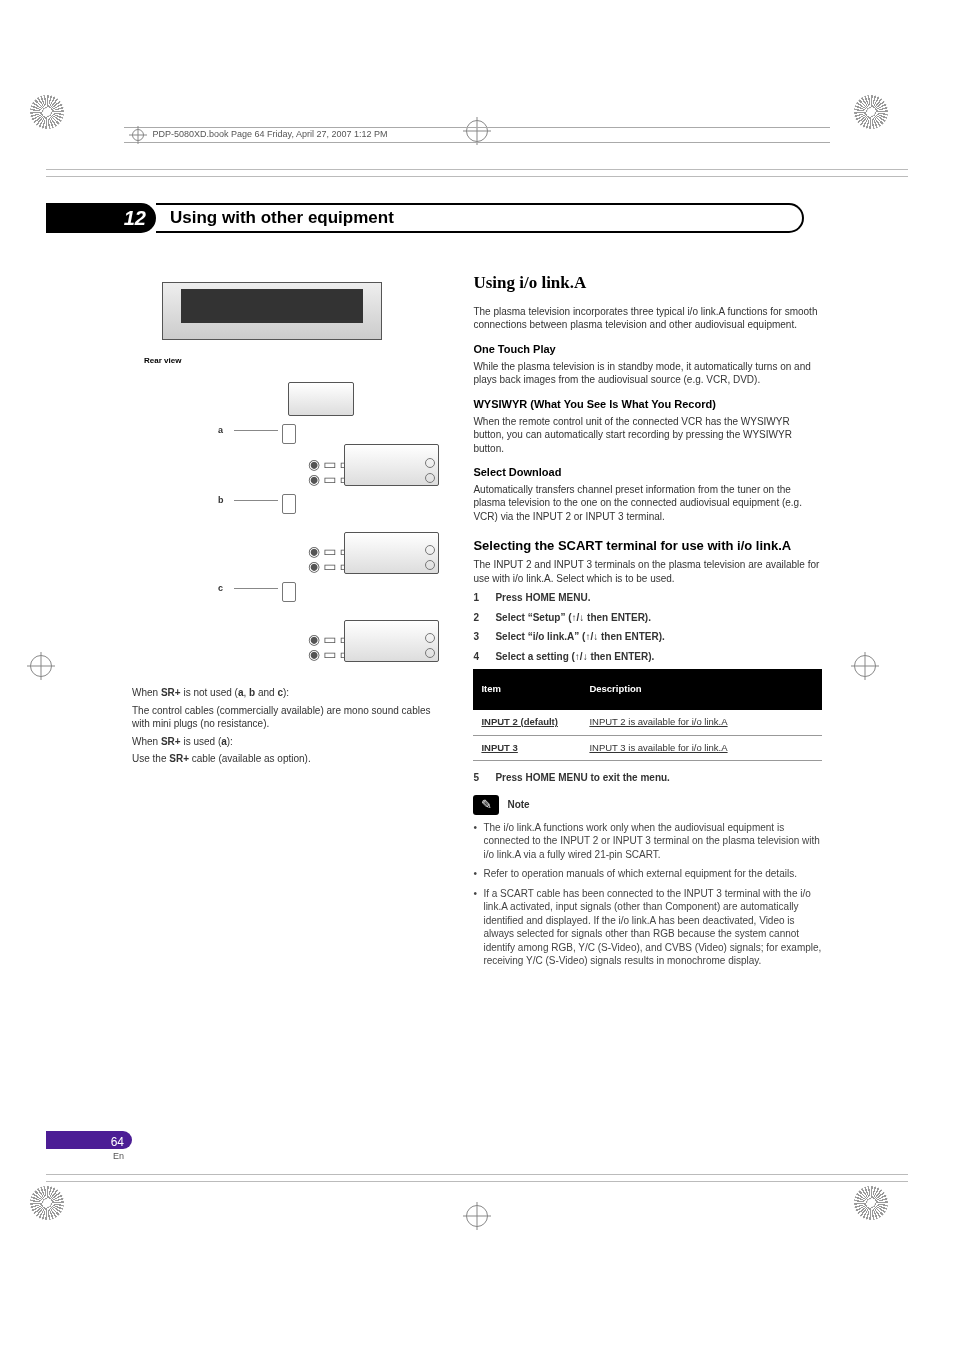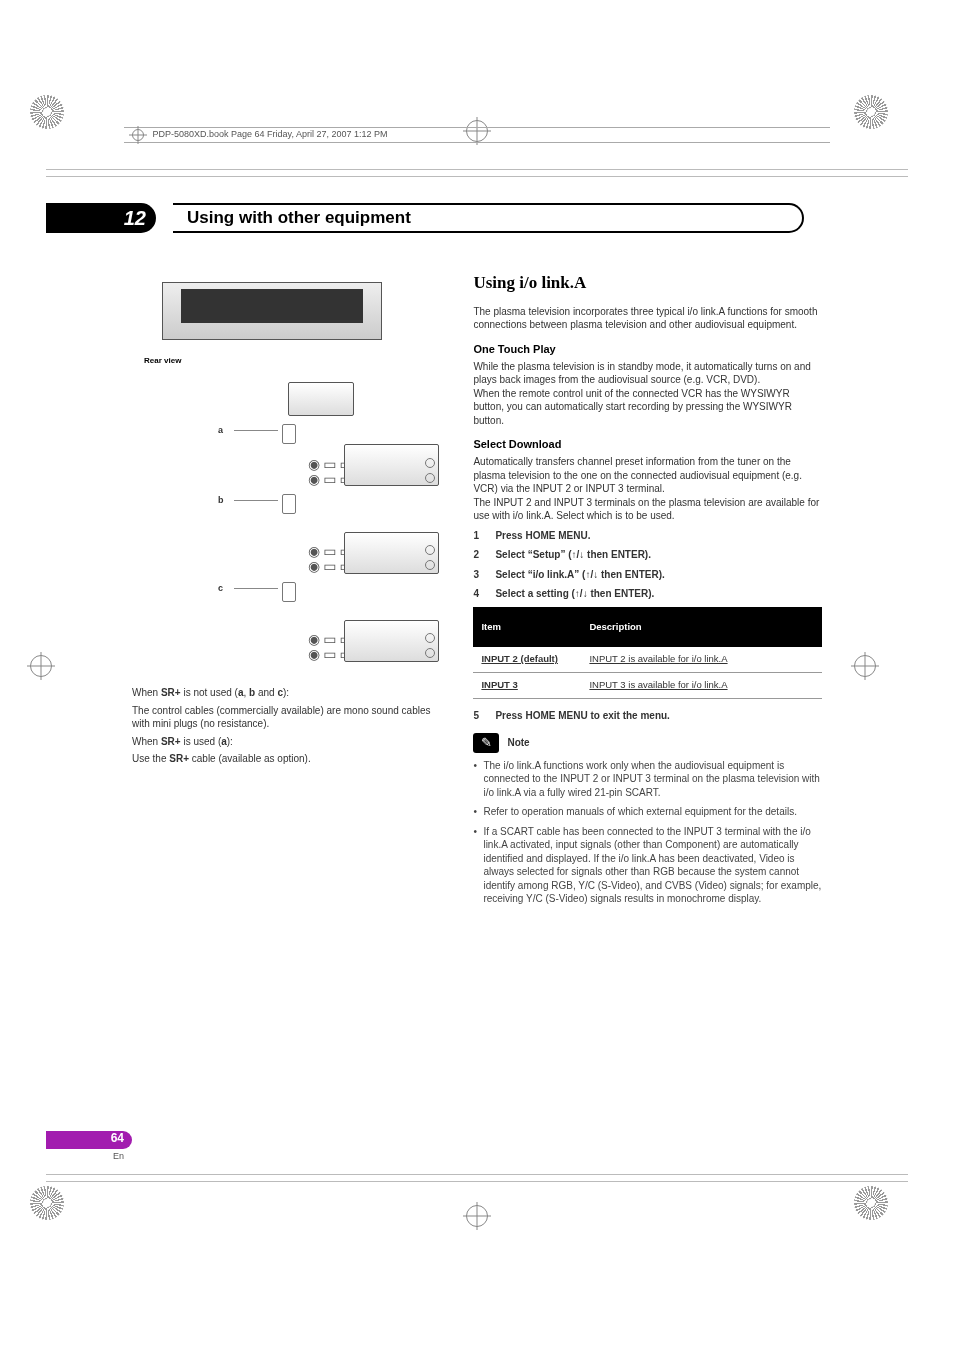--- a/index.html
+++ b/index.html
@@ -52,21 +52,21 @@
   
   .rule-h { position: absolute; height: 1px; background: #bbb; left: 46px; right: 46px; }
   .rule-h.top1 { top: 169px; }
   .rule-h.top2 { top: 176px; }
   .rule-h.bot1 { bottom: 169px; }
   .rule-h.bot2 { bottom: 176px; }
 
   
   .chapter {
     position: absolute; top: 203px; left: 46px; right: 150px;
-    display: flex; align-items: center; gap: 17px;
+    display: flex; align-items: center; gap: 0;
   }
   .chapter-left {
     background:#000; height: 30px; width: 110px;
     border-top-right-radius: 15px; border-bottom-right-radius: 15px;
     display:flex; align-items:center; justify-content:flex-end; padding-right:10px;
   }
   .chapter-num {
     color:#fff; font-weight:bold; font-size:20px; font-style: italic;
   }
   .chapter-title-wrap {
@@ -189,22 +189,22 @@
   }
   ul.notes li::before {
     content:"•"; position:absolute; left:0; top:0;
   }
 
   
   .page-num-wrap {
     position: absolute; left: 46px; bottom: 190px; width: 86px;
   }
   .page-num-bar {
-    background:#a21caf; height: 18px; display:flex; align-items:flex-start; justify-content:flex-end;
-    color:#fff; font-weight:bold; font-size:12px; padding-right:8px;
+    background:#4c1d95; height: 18px; display:flex; align-items:flex-end; justify-content:flex-end;
+    color:#fff; font-weight:normal; font-size:12px; padding-right:8px;
     border-top-right-radius: 9px; border-bottom-right-radius: 9px;
   }
   .page-lang { text-align:right; font-size:9px; color:#555; padding-right:8px; margin-top:2px; }
 </style>
 </head>
 <body>
 
 <div class="reg-cluster tl"><span class="star-circ"></span></div>
 <div class="reg-cluster tr"><span class="star-circ"></span></div>
 <div class="reg-cluster bl"><span class="star-circ"></span></div>
@@ -284,25 +284,27 @@
     </div>
   </div>
 
   <div class="col col-right">
     <h2 class="section">Using i/o link.A</h2>
     <p>The plasma television incorporates three typical i/o link.A functions for smooth connections between plasma television and other audiovisual equipment.</p>
 
     <h3 class="sub">One Touch Play</h3>
     <p>While the plasma television is in standby mode, it automatically turns on and plays back images from the audiovisual source (e.g. VCR, DVD).</p>
 
+    <h3 class="sub">WYSIWYR (What You See Is What You Record)</h3>
     <p>When the remote control unit of the connected VCR has the WYSIWYR button, you can automatically start recording by pressing the WYSIWYR button.</p>
 
     <h3 class="sub">Select Download</h3>
     <p>Automatically transfers channel preset information from the tuner on the plasma television to the one on the connected audiovisual equipment (e.g. VCR) via the INPUT 2 or INPUT 3 terminal.</p>
 
+    <h3 class="sub big">Selecting the SCART terminal for use with i/o link.A</h3>
     <p>The INPUT 2 and INPUT 3 terminals on the plasma television are available for use with i/o link.A. Select which is to be used.</p>
 
     <div class="steps">
       <div class="step">
           <span class="n">1</span>
           <span class="t">Press HOME MENU.</span>
         </div>
       <div class="step">
           <span class="n">2</span>
           <span class="t">Select “Setup” (↑/↓ then ENTER).</span>

